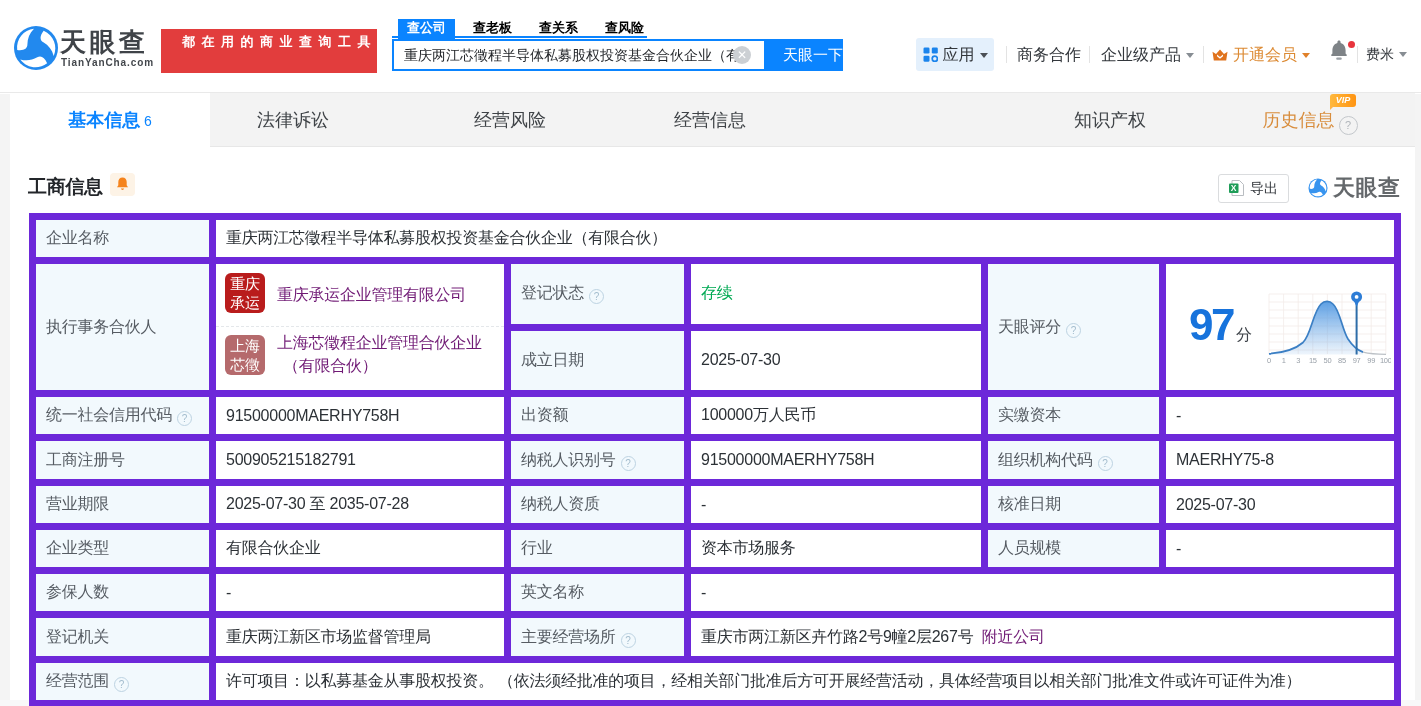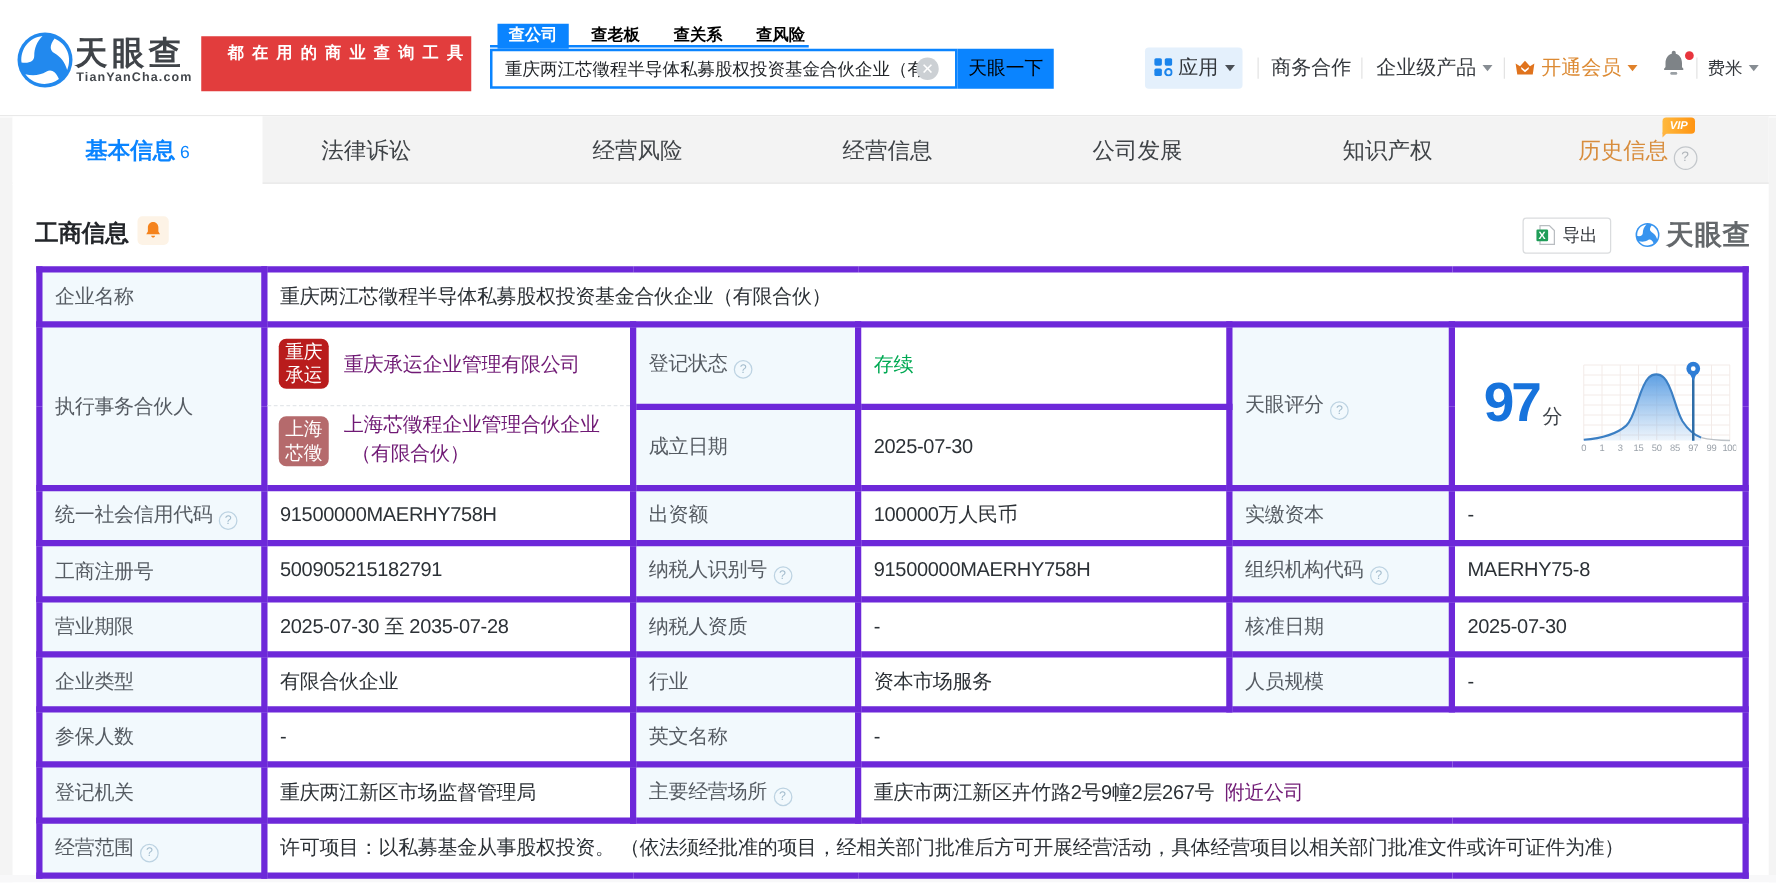--- a/index.html
+++ b/index.html
@@ -18,22 +18,22 @@
 
 #stabs{position:absolute;left:392px;top:19px;height:18px;font-size:13px}
 #stabs span{display:inline-block;vertical-align:top;height:26px;line-height:17px}
 #stabs .on{background:#0a84ff;color:#fff;font-weight:bold;padding:0 9px;margin-left:6px}
 #stabs .off{color:#000000;font-weight:bold;padding:0 9px;margin-left:9px}
 #sline{position:absolute;left:392px;top:36px;width:255px;height:2px;background:#0a84ff}
 #sinput{position:absolute;left:392px;top:39px;width:374px;height:32px;border:2px solid #0a84ff;background:#fff;
   line-height:28px;font-size:14px;color:#23262a;padding-left:10px;white-space:nowrap;overflow:hidden}
 #sclear{position:absolute;left:733px;top:46px;width:18px;height:18px;border-radius:50%;background:#ccd0d4;
   color:#fff;font-size:12px;line-height:18px;text-align:center}
-#sbtn{position:absolute;left:766px;top:39px;width:77px;height:32px;background:#0a84ff;color:#000000;
-  font-size:15px;text-align:center;line-height:32px}
+#sbtn{position:absolute;left:766px;top:39px;width:77px;height:32px;background:#0a84ff;color:#ffffff;
+  font-size:15px;text-align:right;line-height:32px}
 
 #appbtn{position:absolute;left:916px;top:38px;width:78px;height:33px;background:#e4f0fc;border-radius:3px;
   font-size:16px;color:#33373c;line-height:33px;text-align:center}
 .hitem{position:absolute;top:38px;height:33px;line-height:33px;font-size:16px;color:#33373c}
 .caret{display:inline-block;width:0;height:0;border-left:4px solid transparent;border-right:4px solid transparent;
   border-top:5px solid #878d93;vertical-align:2px;margin-left:5px}
 .vsep{position:absolute;top:46px;width:1px;height:17px;background:#e3e3e3}
 
 #tabbar{position:absolute;left:10px;top:93px;width:1405px;height:54px;background:#f3f3f3;border-bottom:1px solid #e7e7e7}
 #tabbar .tab{position:absolute;top:0;width:200px;height:54px;text-align:center;line-height:54px;font-size:18px;color:#3f4347}
@@ -42,21 +42,21 @@
 .strip{position:absolute;background:#f4f4f4}
 
 #gstitle{position:absolute;left:28px;top:174px;font-size:19px;font-weight:bold;color:#23262a;letter-spacing:-0.3px}
 #bellchip{position:absolute;left:110px;top:173px;width:25px;height:23px;background:#fdf3e6;border-radius:4px;text-align:center}
 #expbtn{position:absolute;left:1218px;top:174px;width:71px;height:29px;border:1px solid #dadcde;border-radius:3px;background:#fff;
   font-size:14px;color:#33373c;line-height:27px;text-align:center}
 #wmark{position:absolute;left:1308px;top:178px;opacity:.9}
 #wmtxt{position:absolute;left:1333px;top:177px;font-size:22px;line-height:22px;font-weight:bold;color:#54585c;letter-spacing:0.5px;opacity:.9}
 
 #tbl{position:absolute;left:29px;top:213px;border-collapse:collapse;table-layout:fixed;width:1365px;font-size:16px;letter-spacing:-0.25px}
-#tbl td{border:5px solid #6d28d9;padding:0 0 0 10px;color:#2c3136;vertical-align:middle}
+#tbl td{border:7px solid #6d28d9;padding:0 0 0 10px;color:#2c3136;vertical-align:middle}
 #tbl td.lb{background:#f2f9fd;color:#565c63}
 .qm{display:inline-block;width:15px;height:15px;border:1px solid #bdd3e2;border-radius:50%;color:#a3bccd;
   font-size:10px;line-height:13px;text-align:center;margin-left:5px;vertical-align:-2px;font-weight:normal;letter-spacing:0}
 a.lk{color:#701a75;text-decoration:none}
 .green{color:#00a953}
 
 .prow{height:63px;position:relative}
 .badge{position:absolute;left:9px;top:9px;width:40px;height:40px;border-radius:6px;color:#fff;font-size:15px;
   text-align:center;line-height:19px;padding-top:1px}
 .pname{margin-left:61px;line-height:21px}
@@ -113,21 +113,20 @@
 </div>
 
 <div class="strip" style="left:0;top:94px;width:10px;height:612px"></div>
 <div class="strip" style="left:1415px;top:94px;width:6px;height:612px"></div>
 <div class="strip" style="left:0;top:700px;width:1421px;height:6px;background:#f8f8f9"></div>
 <div id="tabbar">
   <div class="tab act" style="left:0">基本信息<span style="font-size:14px;font-weight:normal"> 6</span></div>
   <div class="tab" style="left:183px">法律诉讼</div>
   <div class="tab" style="left:400px">经营风险</div>
   <div class="tab" style="left:600px">经营信息</div>
-  <div class="tab" style="left:800px">公司发展</div>
   <div class="tab" style="left:1000px">知识产权</div>
   <div class="tab" style="left:1200px;color:#d88d3d">历史信息<span class="qm" style="width:19px;height:19px;line-height:17px;font-size:11px;border-color:#c3c7cb;color:#b0b5ba;margin-left:4px;vertical-align:-3px">?</span></div>
   <div class="abs" style="left:1320px;top:1px;width:26px;height:13px;border-radius:3px 3px 3px 0;background:linear-gradient(90deg,#ffb93e,#ff9412);color:#fff;font-size:9px;font-weight:bold;font-style:italic;text-align:center;line-height:13px">VIP<span style="position:absolute;left:0;top:12px;width:0;height:0;border-left:4px solid #ffb344;border-bottom:4px solid transparent"></span></div>
 </div>
 
 <div id="gstitle">工商信息</div>
 <div id="bellchip"><svg width="13" height="14" viewBox="0 0 13 14" style="margin-top:4px">
   <path d="M6.5 0.5 C3.9 0.5 2.3 2.6 2.3 5 L2.3 8.2 L1 10.3 L12 10.3 L10.7 8.2 L10.7 5 C10.7 2.6 9.1 0.5 6.5 0.5 Z" fill="#f5831c"></path>
   <path d="M4.9 11.5 C5.1 12.4 5.7 12.9 6.5 12.9 C7.3 12.9 7.9 12.4 8.1 11.5 Z" fill="#f5831c"></path>
 </svg></div>

